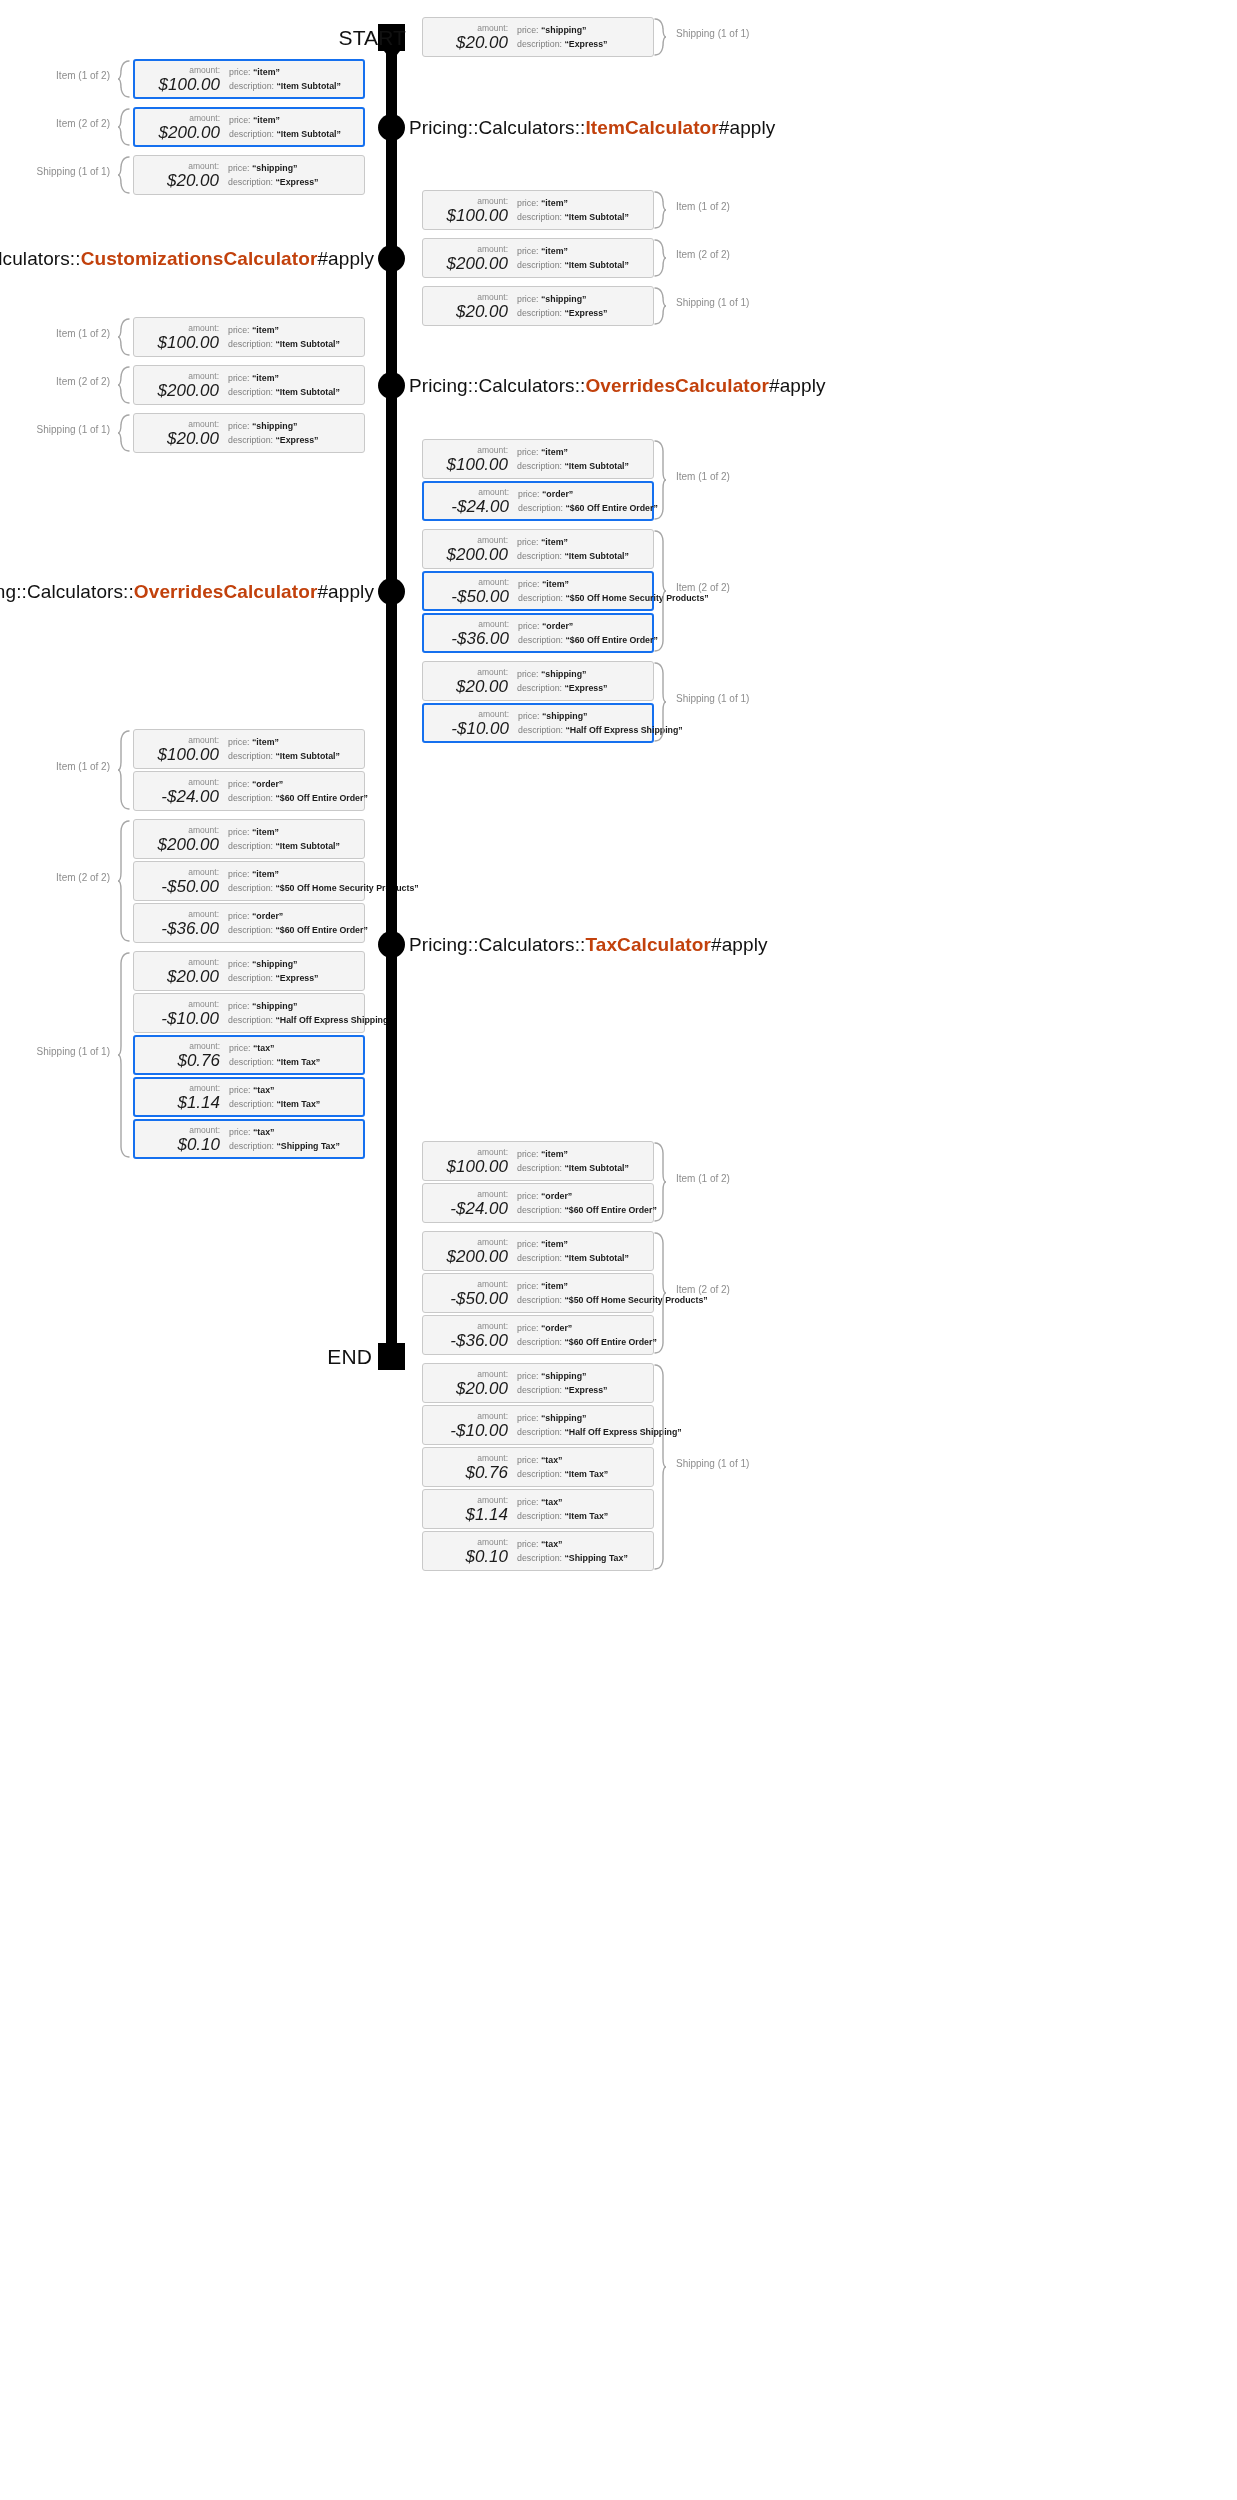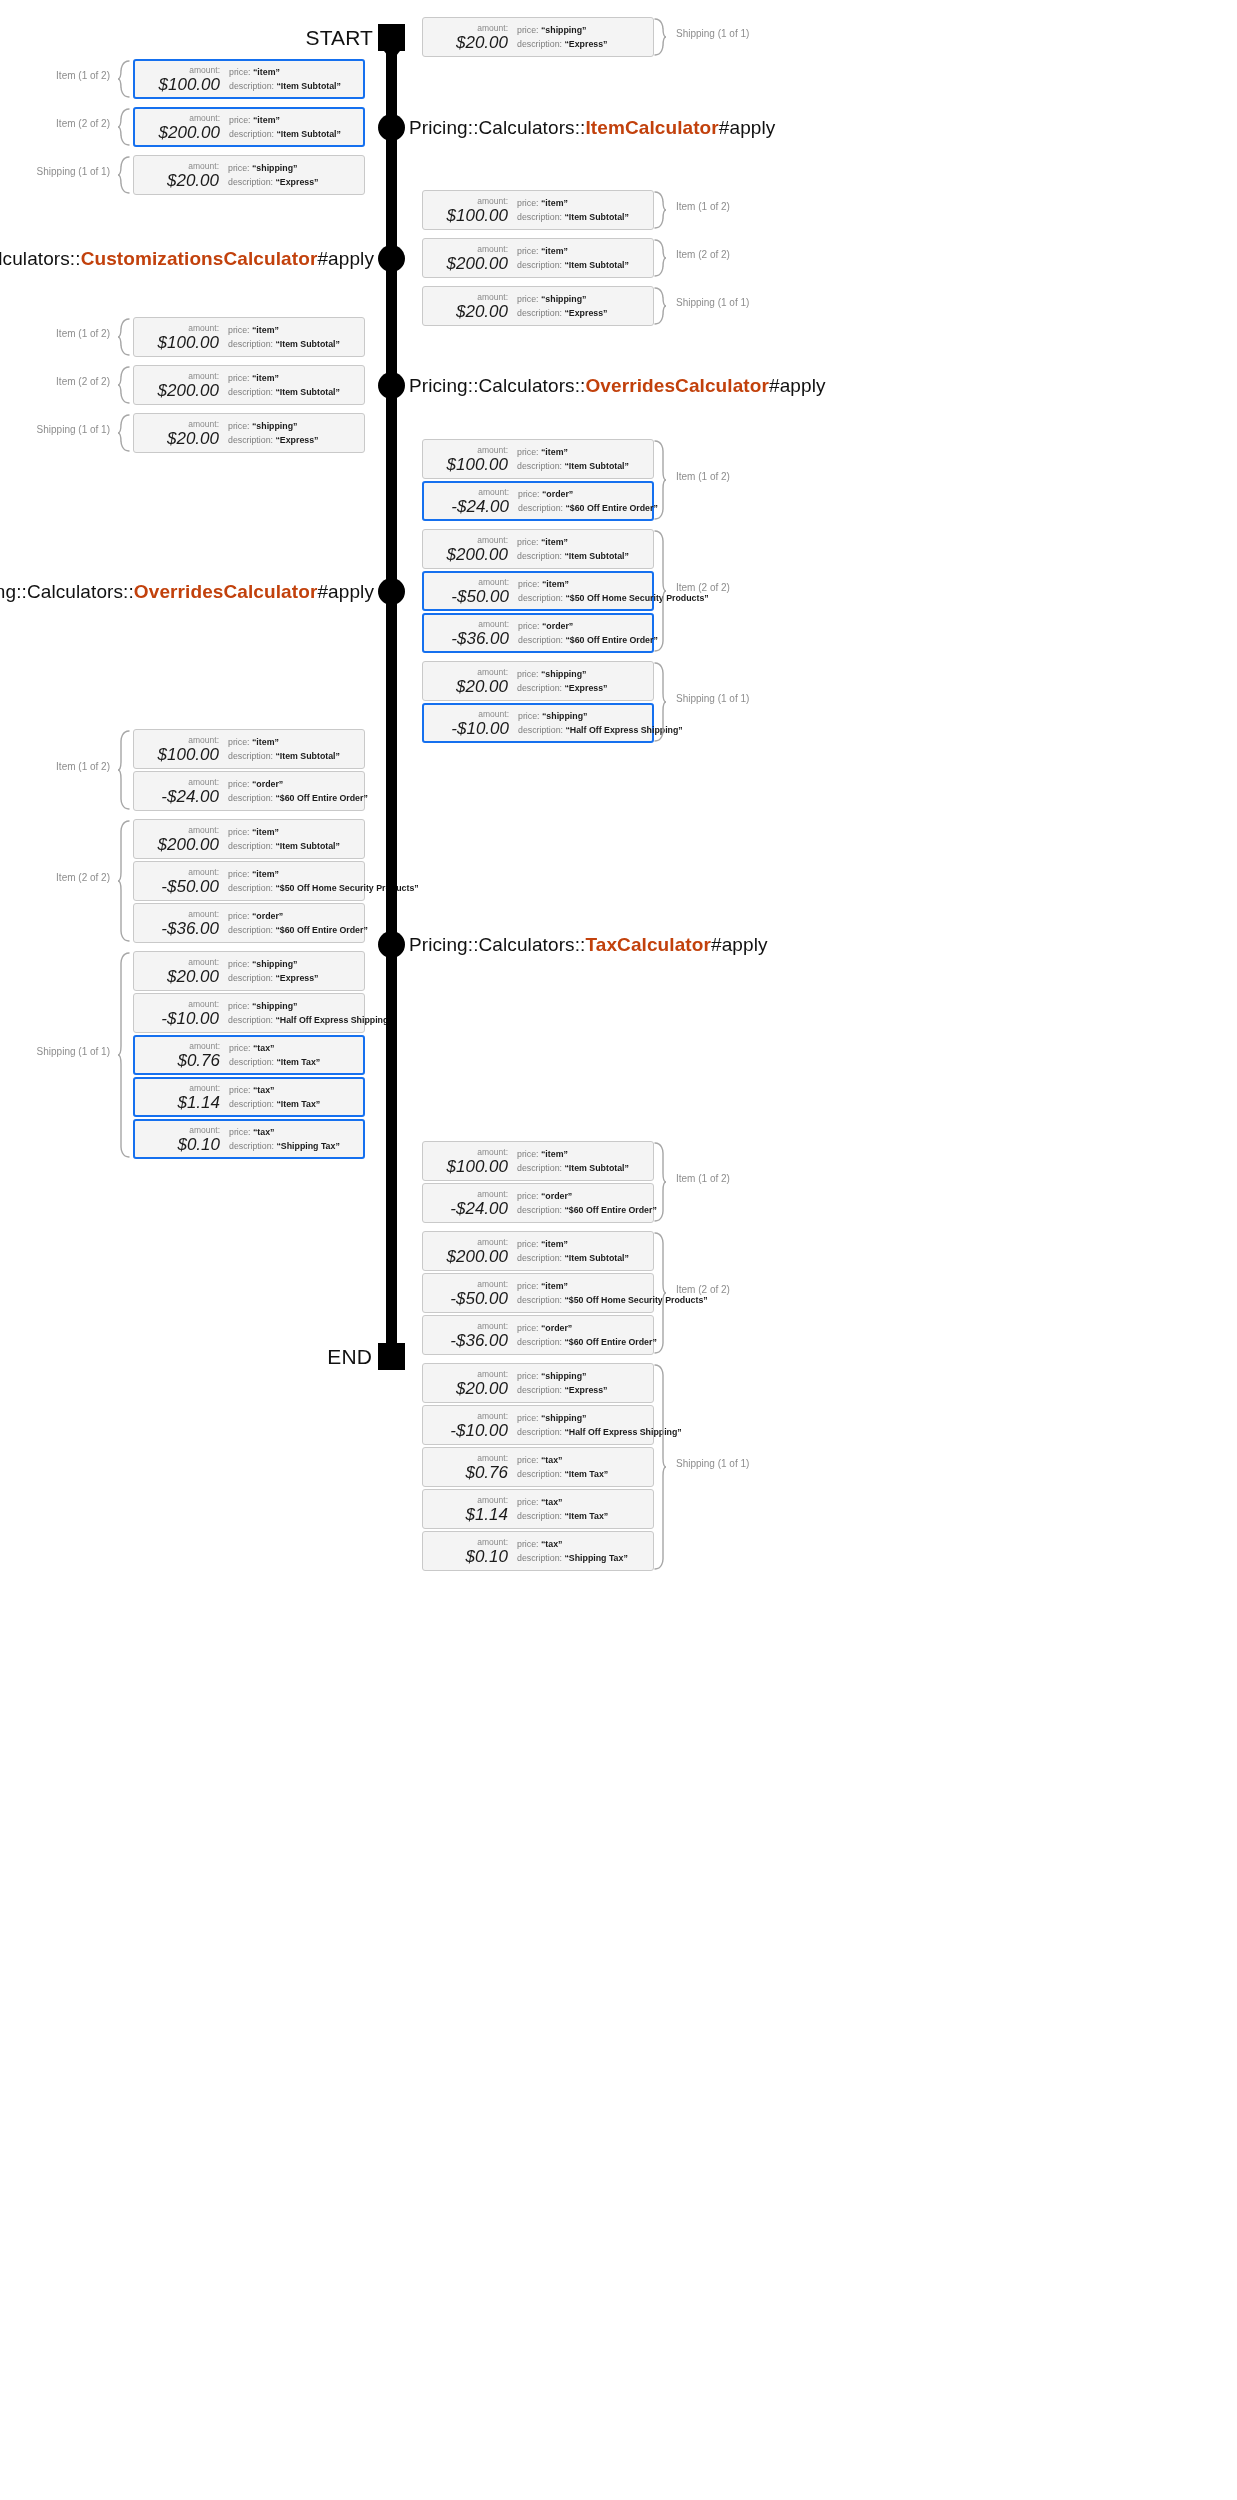--- a/index.html
+++ b/index.html
@@ -610,21 +610,21 @@
       <svg width="13" height="206" viewBox="0 0 13 206" fill="none">
      <path d="M 1 1 C 8 1 9 9 9 11
             L 9 94 C 9 102 11 103 12 103
             C 11 103 9 104 9 112
             L 9 195 C 9 197 8 205 1 205" stroke="#a6a6a6" stroke-width="1.4" fill="none" stroke-linecap="round"></path>
       </svg>
     </div>
     <div class="grp-label" style="top: 1458px; left: 676px;">Shipping (1 of 1)</div>
     <div class="spine" style="top: 37px; height: 1319px;"></div>
     <div class="cap arrow" style="top: 24px;"></div>
-    <div class="endpoint-label" style="top: 26px; right: 864px;">START</div>
+    <div class="endpoint-label" style="top: 26px; right: 831px;">START</div>
     <div class="node" style="top: 114px;"></div>
     <div class="node-label right" style="top: 117px; left: 409px;"><span>Pricing::Calculators::</span><span class="cls">ItemCalculator</span><span>#apply</span></div>
     <div class="node" style="top: 245px;"></div>
     <div class="node-label left" style="top: 248px; right: 863px; left: auto;"><span>Pricing::Calculators::</span><span class="cls">CustomizationsCalculator</span><span>#apply</span></div>
     <div class="node" style="top: 372px;"></div>
     <div class="node-label right" style="top: 375px; left: 409px;"><span>Pricing::Calculators::</span><span class="cls">OverridesCalculator</span><span>#apply</span></div>
     <div class="node" style="top: 578px;"></div>
     <div class="node-label left" style="top: 581px; right: 863px; left: auto;"><span>Pricing::Calculators::</span><span class="cls">OverridesCalculator</span><span>#apply</span></div>
     <div class="node" style="top: 931px;"></div>
     <div class="node-label right" style="top: 934px; left: 409px;"><span>Pricing::Calculators::</span><span class="cls">TaxCalculator</span><span>#apply</span></div>

